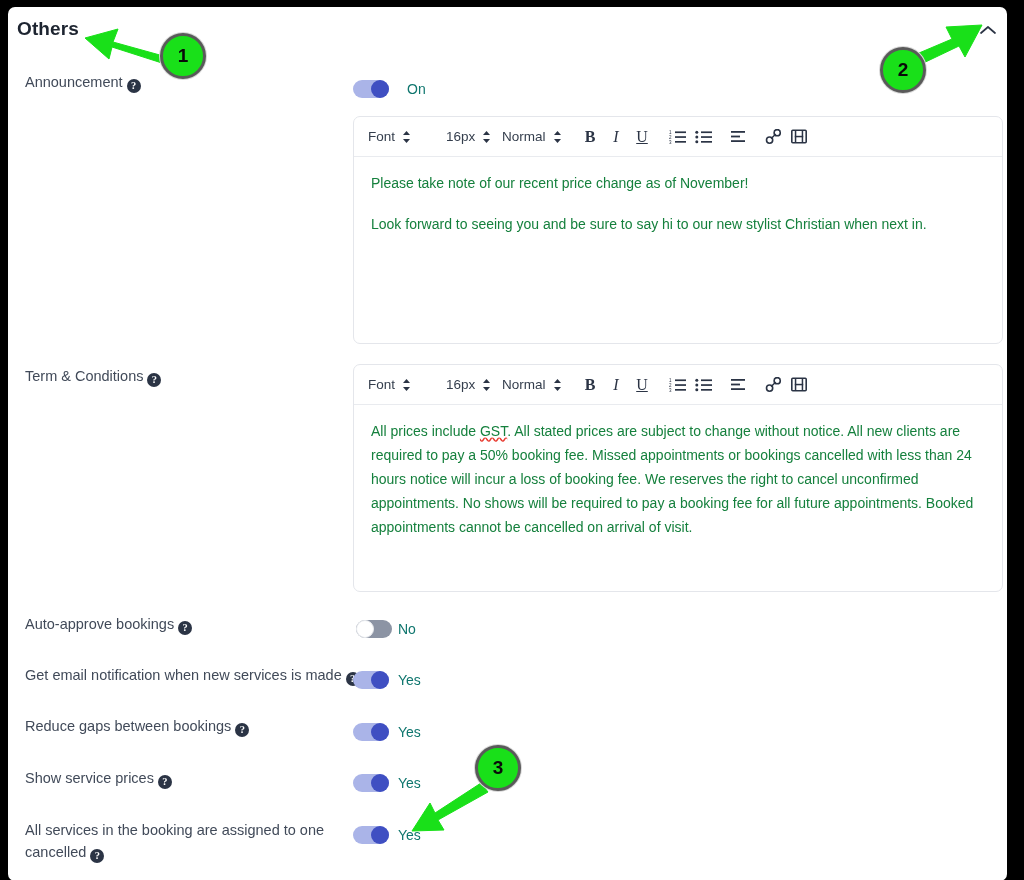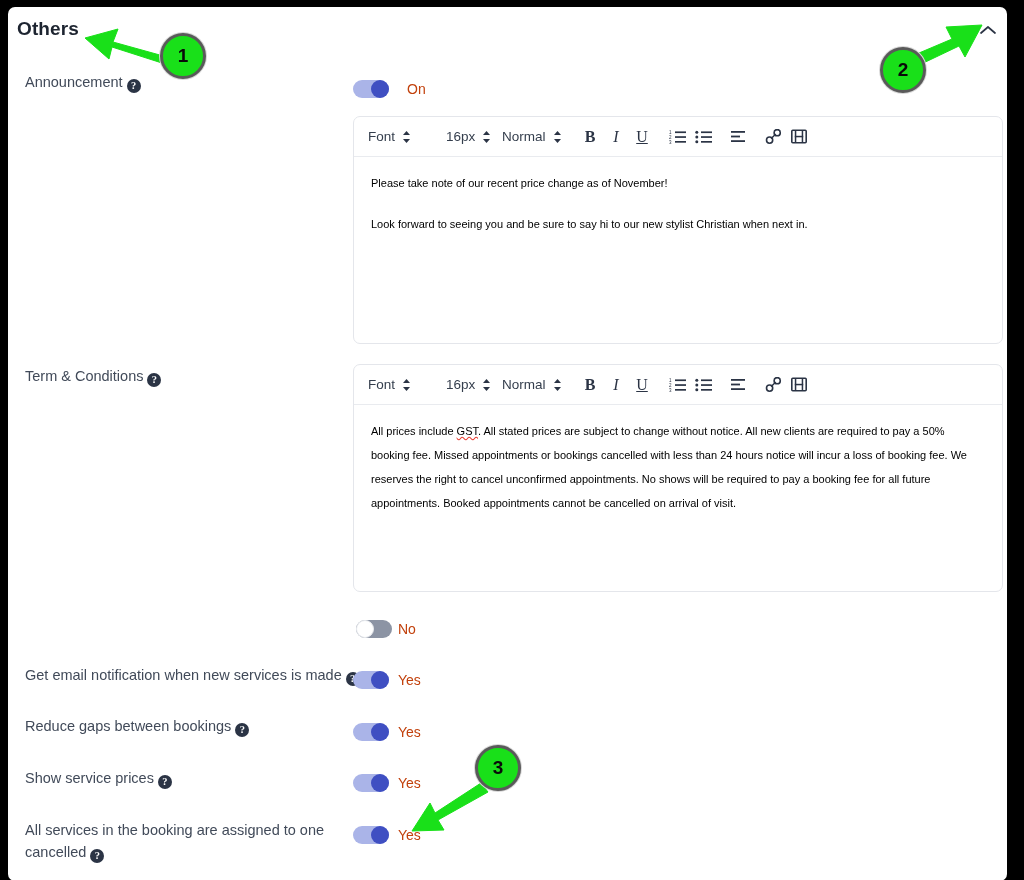--- a/index.html
+++ b/index.html
@@ -56,21 +56,21 @@
   .toggle.on  { background: #aab4e8; }
   .toggle.off { background: #8c94a4; }
   .toggle .knob {
     position: absolute; top: 0px;
     width: 18px; height: 18px; border-radius: 50%;
   }
   .toggle.on  .knob { left: 18px; background: #3f4fc2; }
   .toggle.off .knob { left: 0px;  background: #ffffff; border: 1px solid #e8eaee;}
   .toggle-text {
     position: absolute;
-    font-size: 14px; color: #c2410c; line-height: 18px;
+    font-size: 14px; color: #0f766e; line-height: 18px;
   }
 
   
   .editor {
     position: absolute;
     background: #ffffff;
     border: 1px solid #e4e6eb;
     border-radius: 7px;
   }
   .editor-toolbar {
@@ -99,21 +99,21 @@
     color: #2b3445; cursor: pointer;
     font-size: 15px;
   }
   .tb-gap { width: 9px; }
   .tb-btn.bold  { font-weight: bold; font-family: "Liberation Serif", serif; font-size:16px;}
   .tb-btn.ital  { font-style: italic; font-family: "Liberation Serif", serif; font-size:16px;}
   .tb-btn.under { text-decoration: underline; font-family: "Liberation Serif", serif; font-size:16px;}
 
   .editor-body {
     padding: 14px 17px 12px 17px;
-    font-size: 11px; line-height: 24px; color: #000000;
+    font-size: 14px; line-height: 24px; color: #15803d;
   }
   .editor-body p { margin: 0 0 17px 0; }
   .editor-body p:last-child { margin-bottom: 0; }
   .spell { text-decoration: underline wavy #e8392e; text-decoration-skip-ink: none; }
 
   
   .anno { position: absolute; left: 0; top: 0; width: 999px; height: 866px; pointer-events: none; }
   .badge {
     position: absolute;
     border-radius: 50%;
@@ -313,20 +313,23 @@
           <rect x="10.7" y="1.2" width="1.5" height="12.6" fill="#2b3445"></rect>
           <rect x="3.8" y="6.8" width="8.4" height="1.5" fill="#2b3445"></rect>
         </svg>
       </div>
     </div>
     <div class="editor-body">
       <p><span>All prices include </span><span class="spell">GST</span><span>. All stated prices are subject to change without notice. All new clients are required to pay a 50% booking fee. Missed appointments or bookings cancelled with less than 24 hours notice will incur a loss of booking fee. We reserves the right to cancel unconfirmed appointments. No shows will be required to pay a booking fee for all future appointments. Booked appointments cannot be cancelled on arrival of visit.</span></p>
     </div>
   </div>
 
+  <div class="row-label" style="left:17px; top:606px;">
+    <span>Auto-approve bookings</span><span class="help-icon">?</span>
+  </div>
   <div class="toggle off" style="left:348px; top:613px;">
     <div class="knob"></div>
   </div>
   <div class="toggle-text" style="left:390px; top:613px;">No</div>
 
   <div class="row-label" style="left:17px; top:657px;">
     <span>Get email notification when new services is made</span><span class="help-icon">?</span>
   </div>
   <div class="toggle on" style="left:345px; top:664px;">
     <div class="knob"></div>

